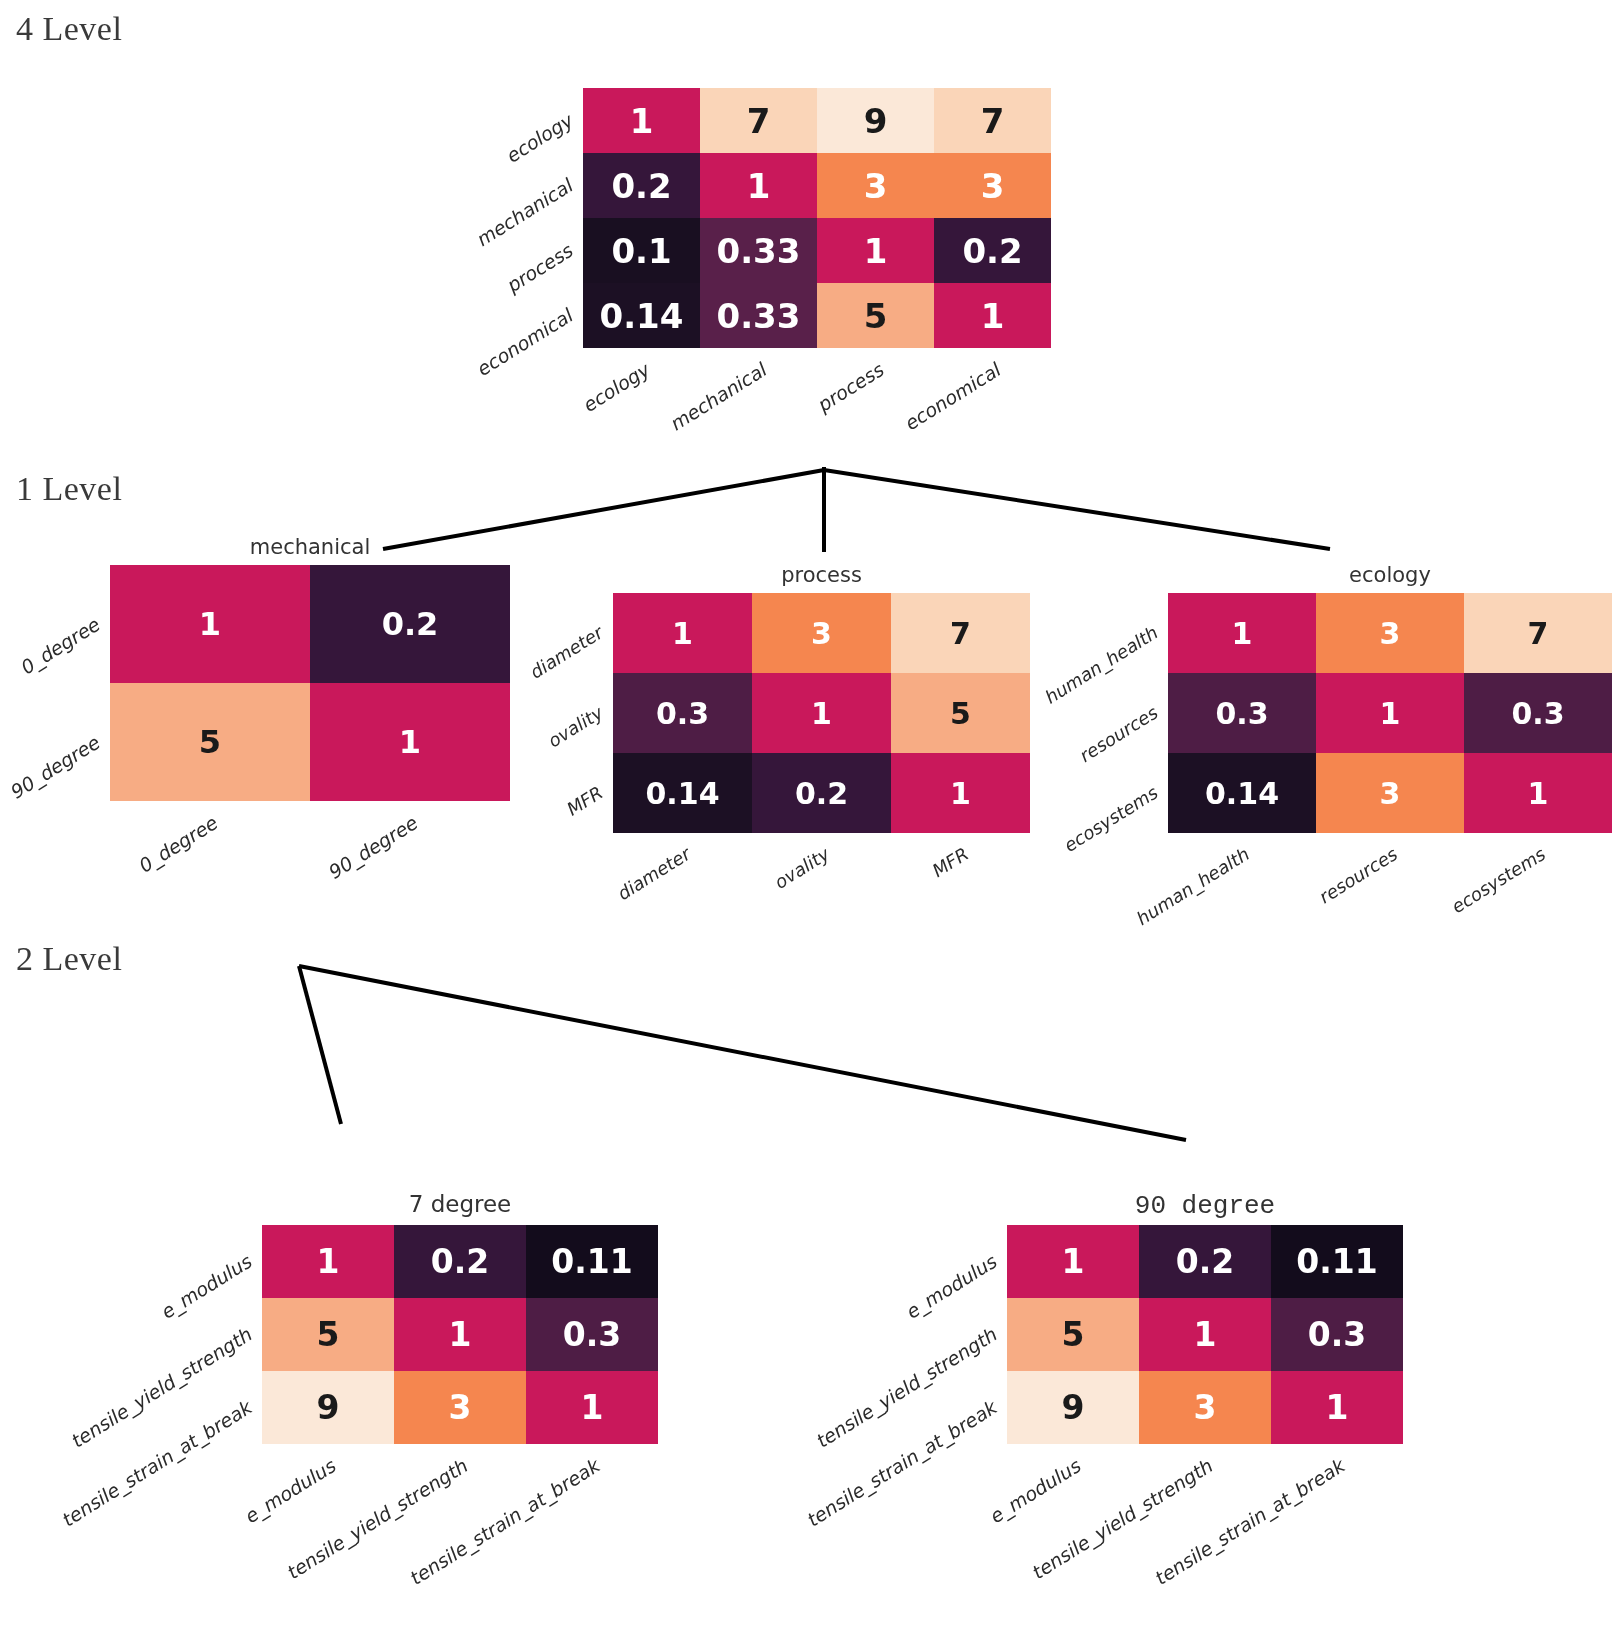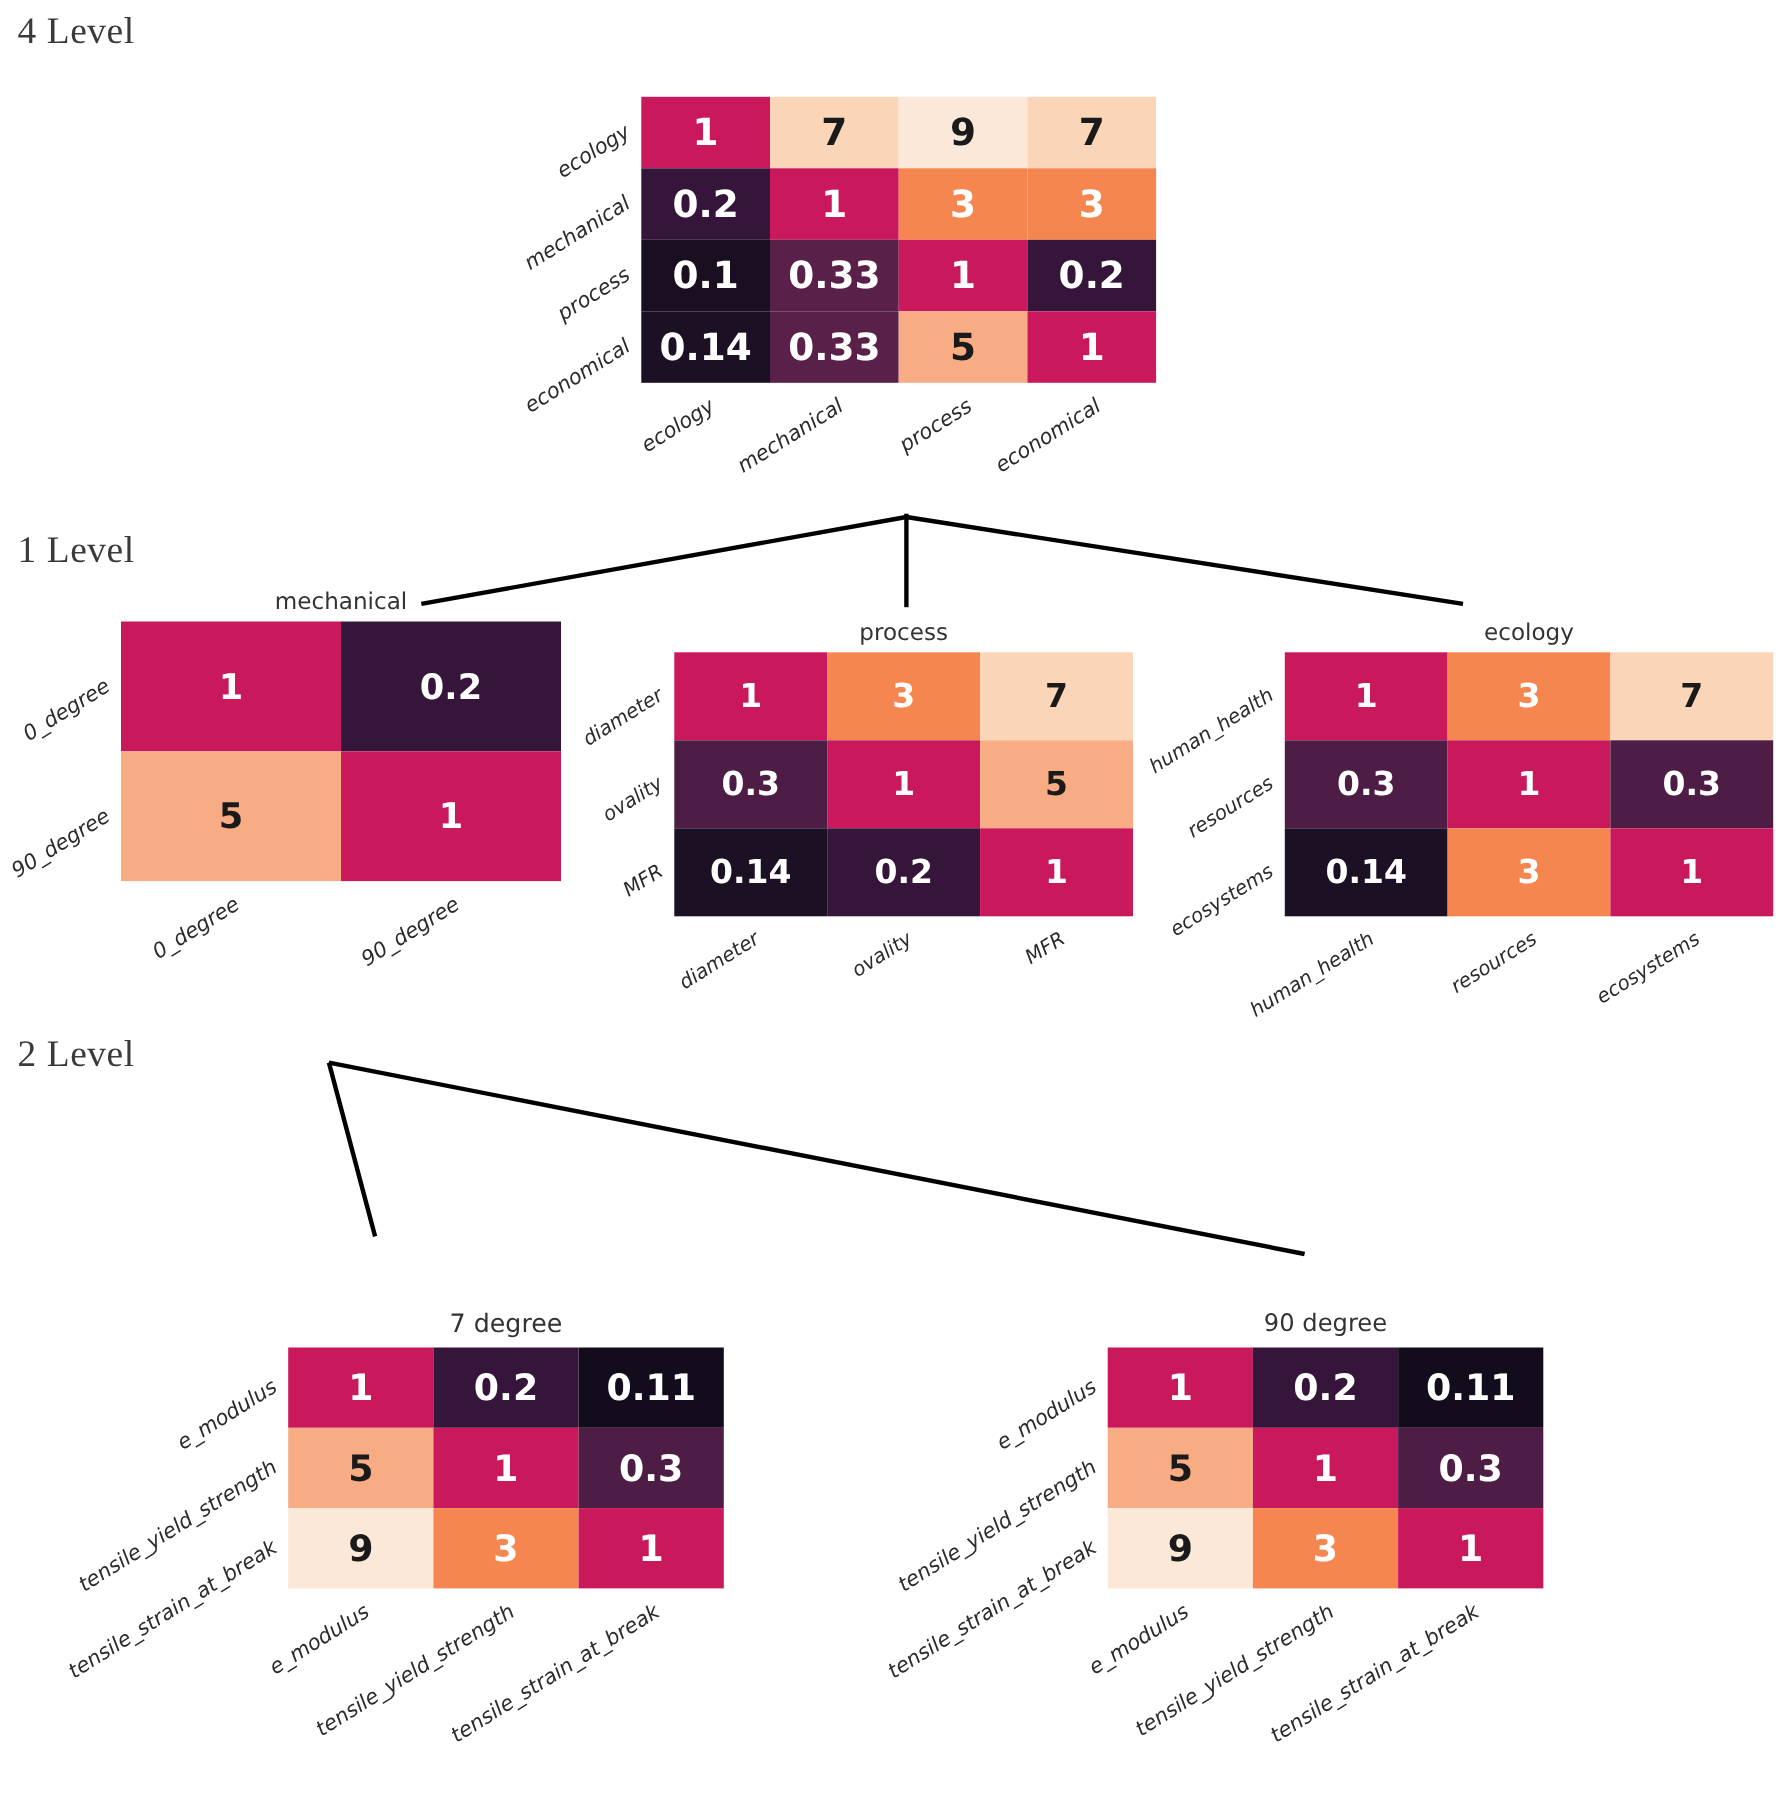--- a/index.html
+++ b/index.html
@@ -76,21 +76,21 @@
     height: 1632px;
     pointer-events: none;
   }
 </style>
 </head>
 <body>
 
 <div id="page">
 
   <div class="level-label" style="left:16px; top:10px;">4 Level</div>
-  <div class="level-label" style="left:16px; top:482px;text-align:center;">1 Level</div>
+  <div class="level-label" style="left:16px; top:470px;text-align:center;">1 Level</div>
   <div class="level-label" style="left:16px; top:940px;">2 Level</div>
 
   <svg class="connectors" viewBox="0 0 1617 1632" preserveAspectRatio="none">
     <g stroke="#000000" fill="none" stroke-width="4" stroke-linecap="butt">
       <line x1="824" y1="467" x2="824" y2="552"></line>
       <line x1="824" y1="470" x2="383" y2="549"></line>
       <line x1="824" y1="470" x2="1330" y2="549"></line>
       <line x1="299" y1="966" x2="341" y2="1124"></line>
       <line x1="299" y1="966" x2="1186" y2="1140"></line>
     </g>
@@ -192,21 +192,21 @@
           <div class="cell" style="background: rgb(201, 24, 91); color: rgb(255, 255, 255); font-size: 33px;">1</div>
         </div>
         <div class="ylab" style="font-size: 19px; right: 408px; top: 23.2px; width: 400px;">e_modulus</div>
         <div class="ylab" style="font-size: 19px; right: 408px; top: 96.2px; width: 400px;">tensile_yield_strength</div>
         <div class="ylab" style="font-size: 19px; right: 408px; top: 169.2px; width: 400px;">tensile_strain_at_break</div>
         <div class="xlab" style="font-size: 19px; right: 330px; top: 229px; width: 400px;">e_modulus</div>
         <div class="xlab" style="font-size: 19px; right: 198px; top: 229px; width: 400px;">tensile_yield_strength</div>
         <div class="xlab" style="font-size: 19px; right: 66px; top: 229px; width: 400px;">tensile_strain_at_break</div>
       </div>
       <div class="matrix" style="left: 1007px; top: 1225px; width: 396px; height: 219px;">
-        <div class="matrix-title" style="top: -34px; font-size: 22px;">90  degree</div>
+        <div class="matrix-title" style="top: -34px; font-size: 26px; font-family: Liberation Mono, monospace;">90  degree</div>
         <div class="grid" style="left: 0px; top: 0px; grid-template-columns: repeat(3, 132px); grid-template-rows: repeat(3, 73px);">
           <div class="cell" style="background: rgb(201, 24, 91); color: rgb(255, 255, 255); font-size: 33px;">1</div>
           <div class="cell" style="background: rgb(53, 22, 58); color: rgb(255, 255, 255); font-size: 33px;">0.2</div>
           <div class="cell" style="background: rgb(19, 12, 28); color: rgb(255, 255, 255); font-size: 33px;">0.11</div>
           <div class="cell" style="background: rgb(247, 172, 132); color: rgb(26, 26, 26); font-size: 33px;">5</div>
           <div class="cell" style="background: rgb(201, 24, 91); color: rgb(255, 255, 255); font-size: 33px;">1</div>
           <div class="cell" style="background: rgb(78, 29, 69); color: rgb(255, 255, 255); font-size: 33px;">0.3</div>
           <div class="cell" style="background: rgb(251, 232, 216); color: rgb(26, 26, 26); font-size: 33px;">9</div>
           <div class="cell" style="background: rgb(245, 134, 79); color: rgb(255, 255, 255); font-size: 33px;">3</div>
           <div class="cell" style="background: rgb(201, 24, 91); color: rgb(255, 255, 255); font-size: 33px;">1</div>

